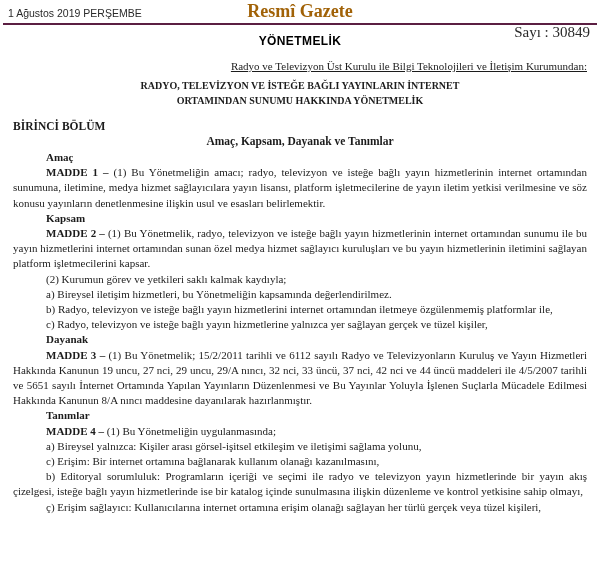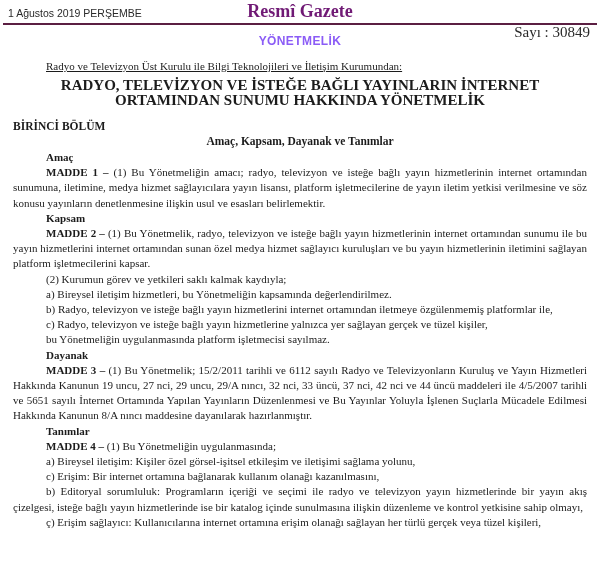--- a/index.html
+++ b/index.html
@@ -18,52 +18,53 @@
     position: absolute; left: 8px; top: 7px;
     font-family: "Liberation Sans", sans-serif;
     font-size: 10.5px; color: #2a2a2a;
   }
   .header .masthead {
     position: absolute; left: 0; right: 0; top: 1px;
     text-align: center;
     font-family: "Liberation Serif", serif;
     font-weight: bold;
     font-size: 18px;
-    color: #701a75;
+    color: #a16207;
   }
   .header .issue {
     position: absolute; right: 10px; top: 24px;
     font-family: Liberation Serif, serif;
     font-size: 15px; color: #2a2a2a;
   }
   .rule { height: 2px; background: #5b1f42; margin: 0 3px; }
   
   .section-label {
     margin-top: 9px;
     text-align: center;
     font-family: "Liberation Sans", sans-serif;
     font-weight: bold;
     font-size: 12px;
     letter-spacing: 0.4px;
-    color: #8b5cf6;
+    color: #000000;
     line-height: 15px;
   }
   
   .content { padding: 0 13px; font-size: 11px; }
   .from-line {
     margin: 10px 0 0 0;
     text-indent: 33px;
     line-height: 15px;
+    text-align: right;
   }
   .from-line .u { text-decoration: underline; }
   .doc-title {
     margin-top: 4px;
     text-align: center;
     font-weight: bold;
-    font-size: 15px;
+    font-size: 10px;
     line-height: 15px;
   }
   .chapter {
     margin-top: 11px;
     font-weight: bold;
     font-size: 11.5px;
     line-height: 15px;
   }
   .chapter-sub {
     text-align: center;
@@ -108,25 +109,24 @@
 
     <div class="body-text">
       <p class="para"><b class="lead">Amaç</b></p>
       <p class="para"><b class="lead">MADDE 1 –</b><span> (1) Bu Yönetmeliğin amacı; radyo, televizyon ve isteğe bağlı yayın hizmetlerinin internet ortamından sunumuna, iletimine, medya hizmet sağlayıcılara yayın lisansı, platform işletmecilerine de yayın iletim yetkisi verilmesine ve söz konusu yayınların denetlenmesine ilişkin usul ve esasları belirlemektir.</span></p>
       <p class="para"><b class="lead">Kapsam</b></p>
       <p class="para"><b class="lead">MADDE 2 –</b><span> (1) Bu Yönetmelik, radyo, televizyon ve isteğe bağlı yayın hizmetlerinin internet ortamından sunumu ile bu yayın hizmetlerini internet ortamından sunan özel medya hizmet sağlayıcı kuruluşları ve bu yayın hizmetlerinin iletimini sağlayan platform işletmecilerini kapsar.</span></p>
       <p class="para"><span>(2) Kurumun görev ve yetkileri saklı kalmak kaydıyla;</span></p>
       <p class="para"><span>a) Bireysel iletişim hizmetleri, bu Yönetmeliğin kapsamında değerlendirilmez.</span></p>
       <p class="para"><span>b) Radyo, televizyon ve isteğe bağlı yayın hizmetlerini internet ortamından iletmeye özgülenmemiş platformlar ile,</span></p>
       <p class="para"><span>c) Radyo, televizyon ve isteğe bağlı yayın hizmetlerine yalnızca yer sağlayan gerçek ve tüzel kişiler,</span></p>
-      <p class="para"><span>bu Yönetmeliğin uygulanmasında platform işletmecisi sayılmaz.</span></p>
       <p class="para"><b class="lead">Dayanak</b></p>
       <p class="para"><b class="lead">MADDE 3 –</b><span> (1) Bu Yönetmelik; 15/2/2011 tarihli ve 6112 sayılı Radyo ve Televizyonların Kuruluş ve Yayın Hizmetleri Hakkında Kanunun 19 uncu, 27 nci, 29 uncu, 29/A nıncı, 32 nci, 33 üncü, 37 nci, 42 nci ve 44 üncü maddeleri ile 4/5/2007 tarihli ve 5651 sayılı İnternet Ortamında Yapılan Yayınların Düzenlenmesi ve Bu Yayınlar Yoluyla İşlenen Suçlarla Mücadele Edilmesi Hakkında Kanunun 8/A nıncı maddesine dayanılarak hazırlanmıştır.</span></p>
       <p class="para"><b class="lead">Tanımlar</b></p>
       <p class="para"><b class="lead">MADDE 4 –</b><span> (1) Bu Yönetmeliğin uygulanmasında;</span></p>
-      <p class="para"><span>a) Bireysel iletişim: Kişiler özel görsel-işitsel etkileşim ve iletişimi sağlama yolunu,</span></p>
+      <p class="para"><span>a) Bireysel yalnızca: Kişiler arası görsel-işitsel etkileşim ve iletişimi sağlama yolunu,</span></p>
       <p class="para"><span>c) Erişim: Bir internet ortamına bağlanarak kullanım olanağı kazanılmasını,</span></p>
       <p class="para"><span>b) Editoryal sorumluluk: Programların içeriği ve seçimi ile radyo ve televizyon yayın hizmetlerinde bir yayın akış çizelgesi, isteğe bağlı yayın hizmetlerinde ise bir katalog içinde sunulmasına ilişkin düzenleme ve kontrol yetkisine sahip olmayı,</span></p>
       <p class="para"><span>ç) Erişim sağlayıcı: Kullanıcılarına internet ortamına erişim olanağı sağlayan her türlü gerçek veya tüzel kişileri,</span></p>
     </div>
 
   </div>
 </div>
 
 </body></html>

